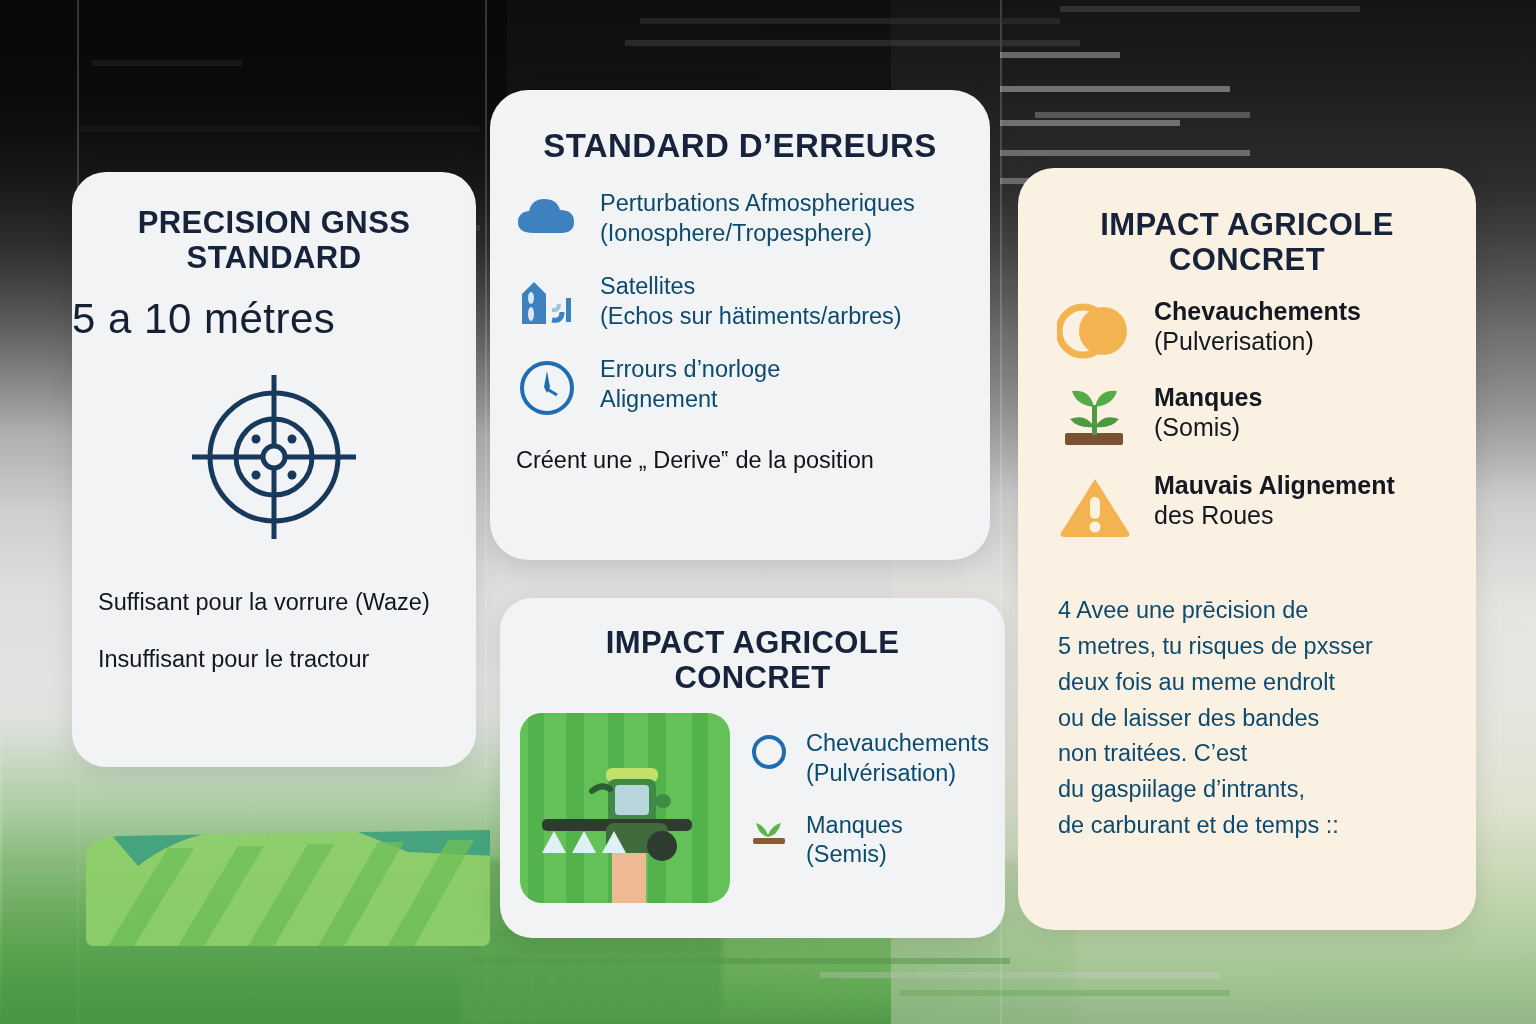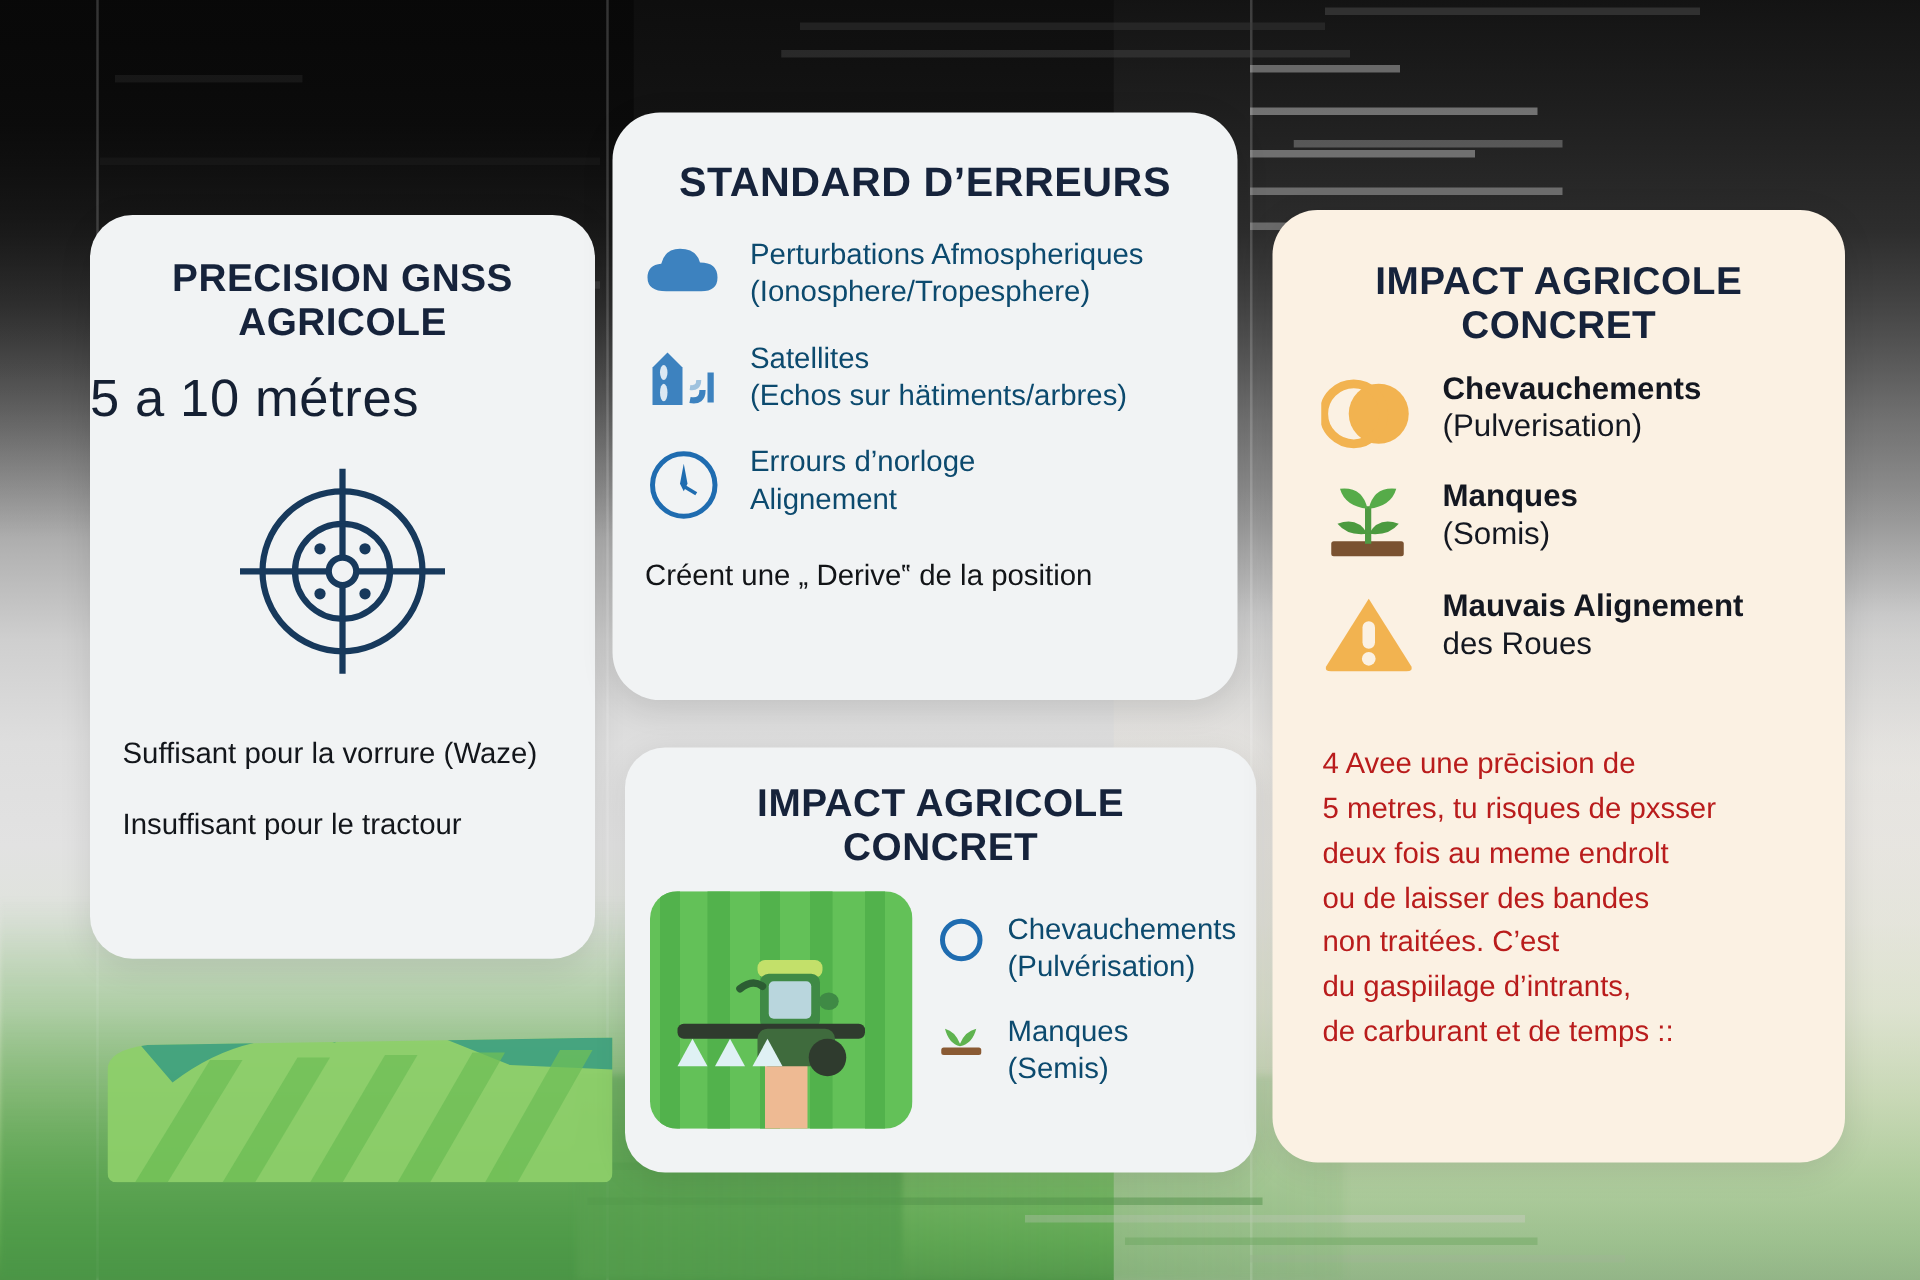--- a/index.html
+++ b/index.html
@@ -109,21 +109,21 @@
   #impact-mid-list .row-icon { width:42px; }
   #impact-mid-list .row-text { font-size:23.5px; white-space:nowrap; }
 
   
   #impact-right-list { padding:20px 20px 0 38px; }
   #impact-right-list .row { margin-bottom:22px; gap:20px; }
   #impact-right-list .row-icon { width:78px; }
   #impact-right-list .row-text { font-size:25px; font-weight:bold; color:#141821; line-height:1.18; }
   #impact-right-list .row-text .sub { font-weight:normal; }
   #impact-right-paragraph {
-    padding:32px 26px 0 40px; color:#b91c1c;
+    padding:32px 26px 0 40px; color:#0c4a6e;
     font-size:23.5px; line-height:1.52; white-space:pre-line;
   }
 </style>
 </head>
 <body>
 
 <div id="bg">
   <div class="bg-base"></div>
   <div class="bg-right-wash"></div>
   <div class="bg-left-dark"></div>
@@ -172,21 +172,21 @@
         <path d="M100 150 L160 50 L186 50 L126 150 Z"></path>
         <path d="M170 150 L230 48 L256 48 L196 150 Z"></path>
         <path d="M240 150 L300 46 L326 46 L266 150 Z"></path>
         <path d="M310 150 L370 44 L396 44 L336 150 Z"></path>
       </g>
     </g>
   </svg>
 </div>
 
 <div class="card" id="card-precision">
-  <div class="card-title" id="precision-title">PRECISION GNSS AGRICOLE</div>
+  <div class="card-title" id="precision-title">PRECISION GNSS STANDARD</div>
   <div id="precision-value">5 a 10 métres</div>
 
   <div id="target-icon-wrap">
     <svg width="176" height="176" viewBox="0 0 176 176">
       <g fill="none" stroke="#17395c" stroke-width="5">
         <circle cx="88" cy="88" r="64"></circle>
         <circle cx="88" cy="88" r="38"></circle>
         <line x1="88" y1="6" x2="88" y2="50"></line>
         <line x1="88" y1="126" x2="88" y2="170"></line>
         <line x1="6" y1="88" x2="50" y2="88"></line>

